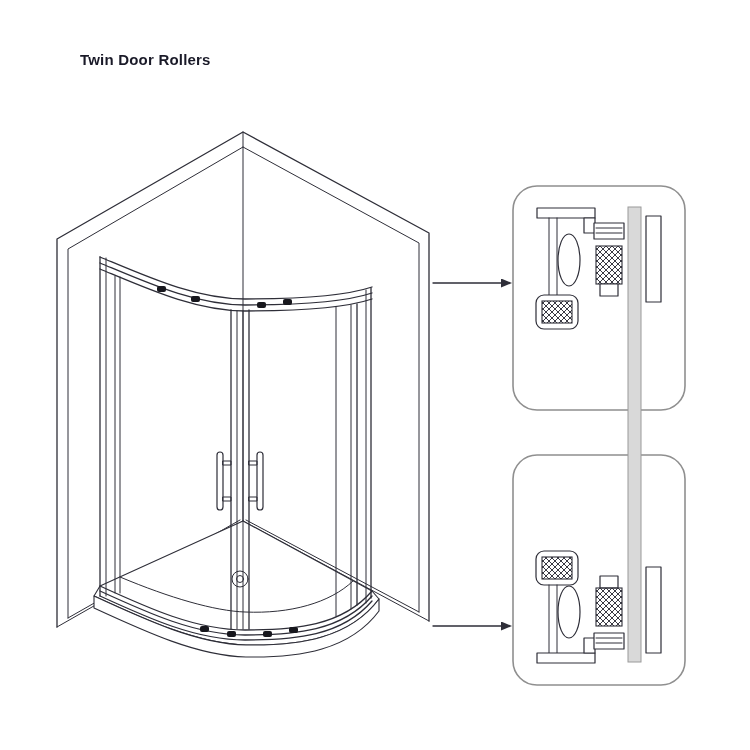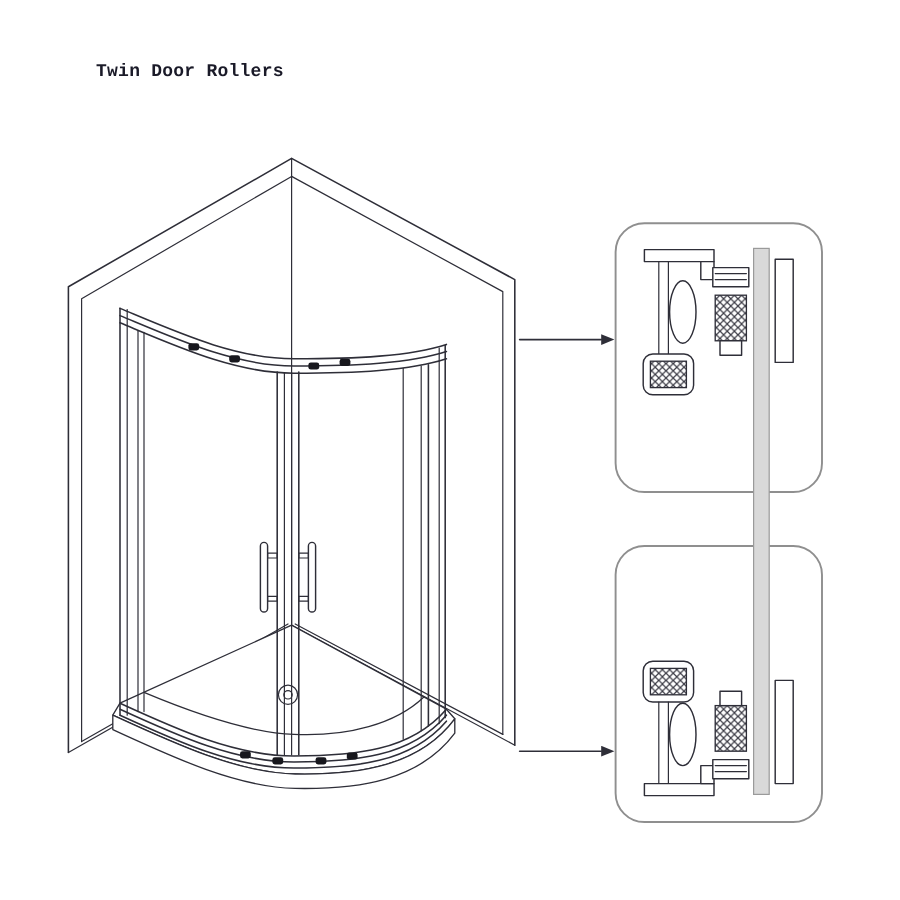--- a/index.html
+++ b/index.html
@@ -2,21 +2,21 @@
 <html style="--line: #2e2e38; --roller: #17171d; --callout-border: #8f8f8f; --glass-fill: #d9d9d9; --glass-border: #9a9a9a; --background: #ffffff;"><head>
 <meta charset="utf-8">
 <style>
   html, body { margin: 0; padding: 0; background: #fff; }
   .stage {
     position: relative;
     width: 750px;
     height: 750px;
     background: var(--background, #ffffff);
     overflow: hidden;
-    font-family: Liberation Mono, monospace;
+    font-family: Liberation Sans, sans-serif;
   }
   .page-title {
     position: absolute;
     left: 80px;
     top: 51px;
     font-size: 15px;
     font-weight: 700;
     color: #1a1a28;
     letter-spacing: 0.2px;
   }

